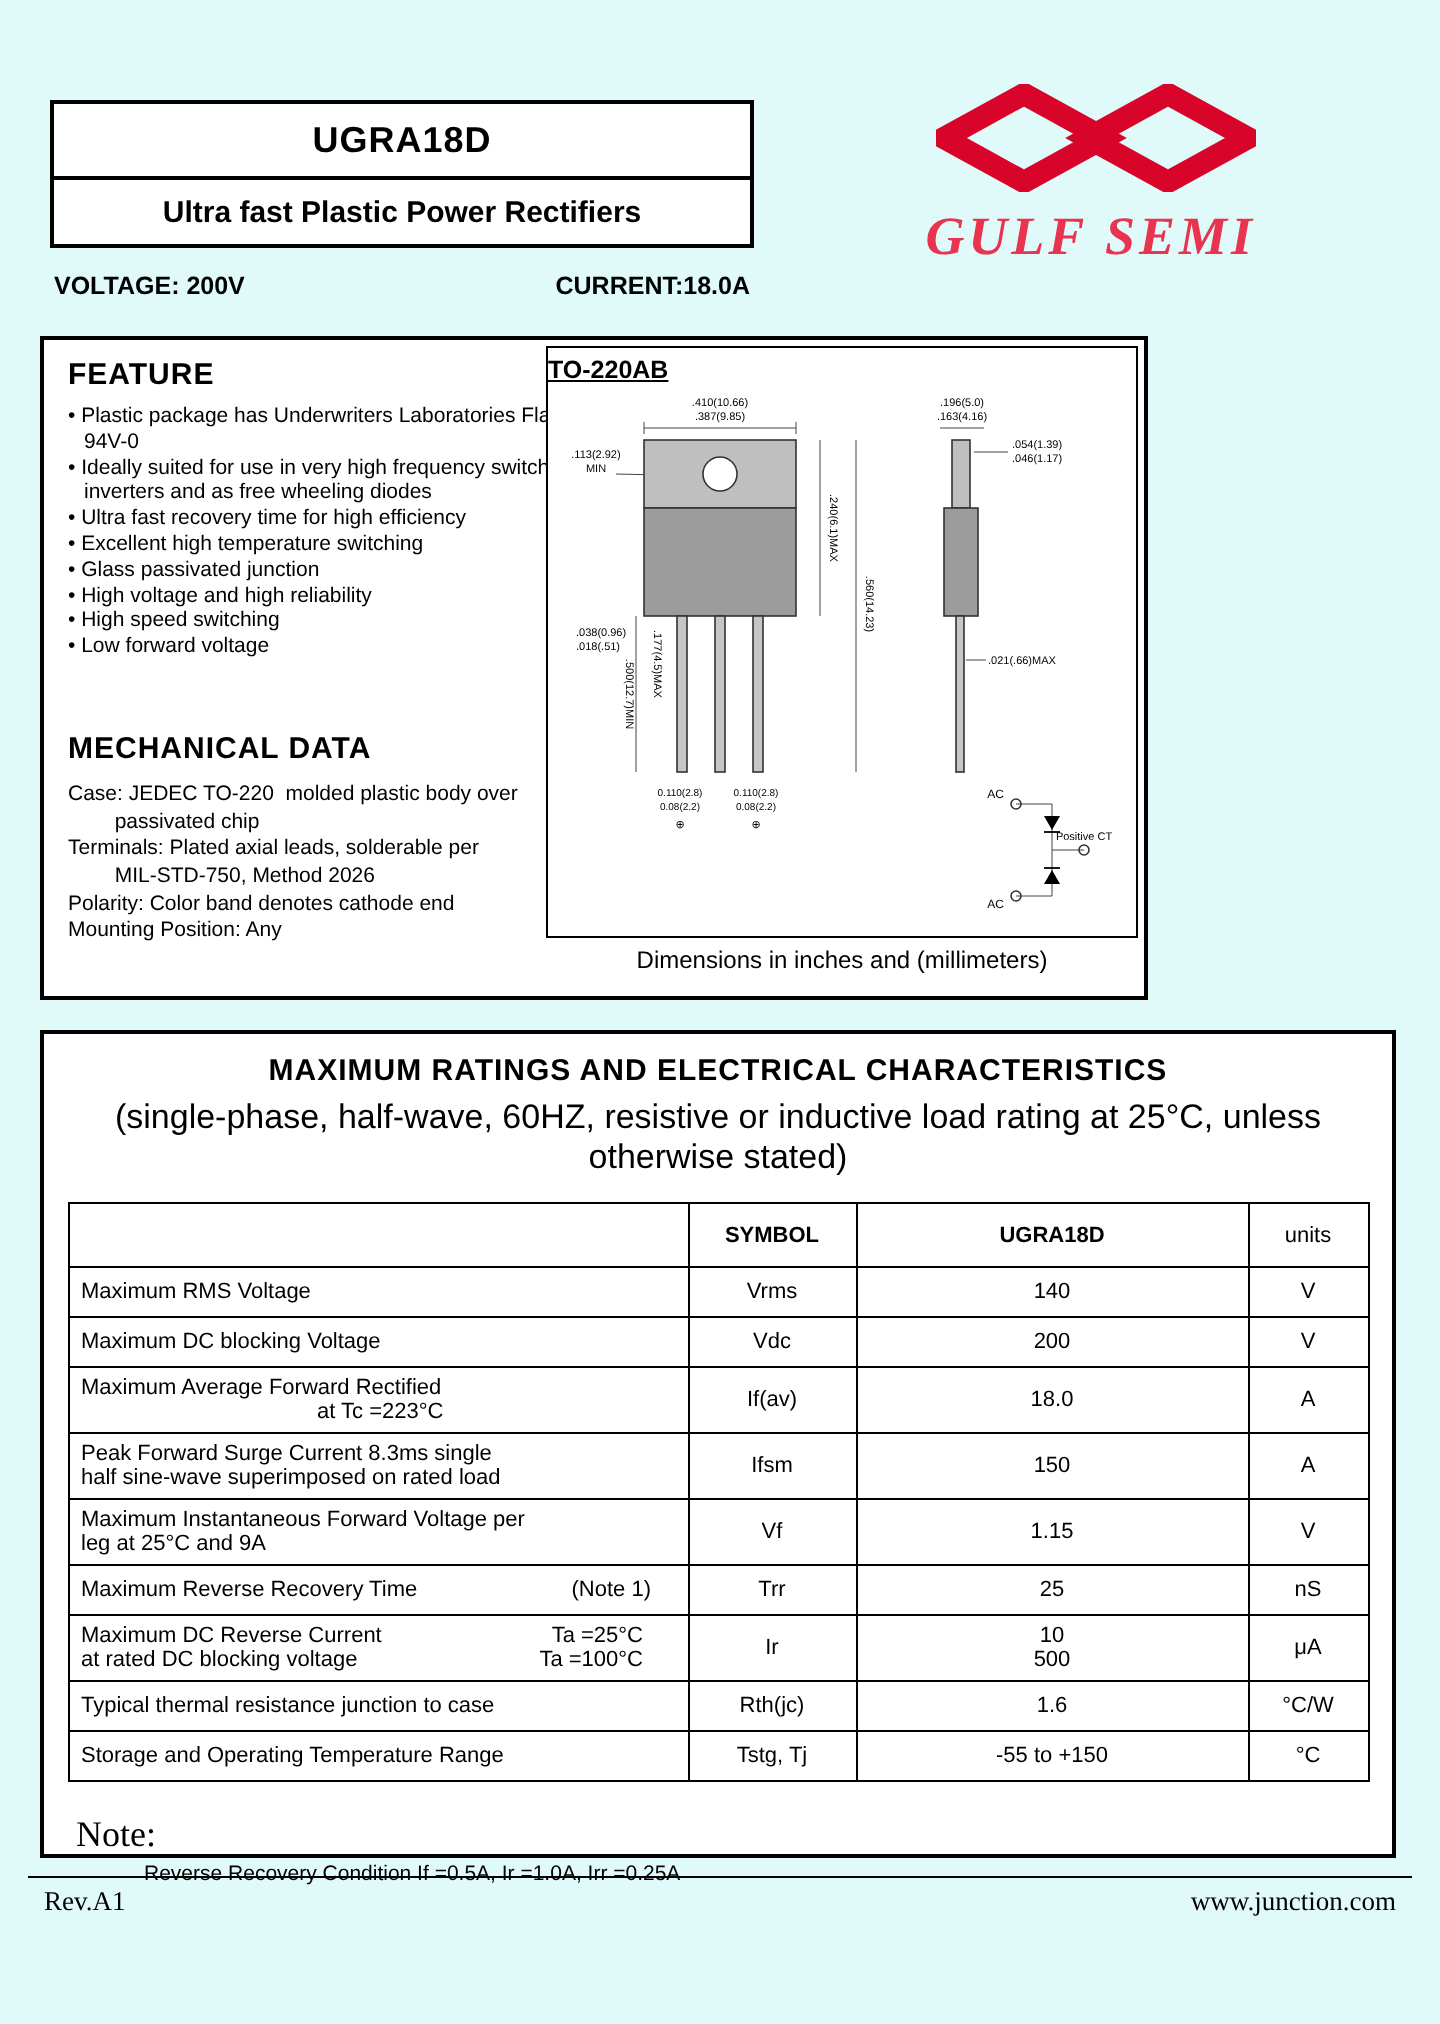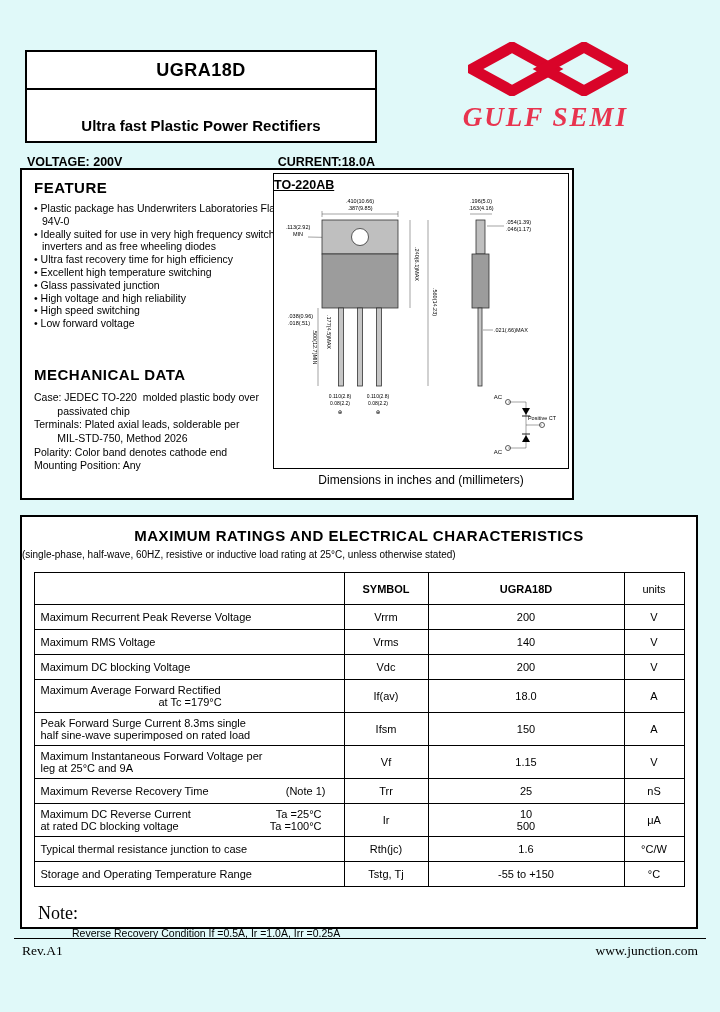--- a/index.html
+++ b/index.html
@@ -9,21 +9,21 @@
     background: #e0f9f9;
     font-family: "Liberation Sans", sans-serif;
     color: #000;
     overflow: hidden;
   }
 
   
   .header-left { position:absolute; left:25px; top:50px; width:352px; }
   .title-box { border:2px solid #000; background:#fff; }
   .part-no { text-align:center; font-weight:bold; font-size:18px; padding:8px 0 7px; border-bottom:2px solid #000; letter-spacing:0.5px; }
-  .subtitle { text-align:center; font-weight:bold; font-size:15px; padding:8px 0 7px;margin-top:19px; }
+  .subtitle { text-align:center; font-weight:bold; font-size:15px; padding:8px 0 7px; }
   .vc-row { display:flex; justify-content:space-between; font-weight:bold; font-size:12.5px; margin-top:12px; padding:0 2px; }
 
   .logo { position:absolute; left:452px; top:42px; width:176px; text-align:right; }
   .brand-text { font-family:"Liberation Serif", serif; font-weight:bold; font-style:italic; font-size:27px; letter-spacing:2px; margin-top:2px; }
 
   
   .main-box { position:absolute; left:20px; top:168px; width:554px; height:332px; border:2px solid #000; background:#fff; }
   .feature-heading, .mech-heading { position:absolute; left:12px; font-weight:bold; font-size:15px; letter-spacing:0.5px; }
   .feature-heading { top:9px; }
   .feature-list { position:absolute; left:12px; top:32px; width:356px; font-size:10.5px; line-height:1.22; }
@@ -37,21 +37,21 @@
   .diagram-title { font-weight:bold; font-size:12.5px; margin-top:4px; text-decoration:underline; }
   .diagram-caption { position:absolute; right:3px; top:303px; width:296px; text-align:center; font-size:12px; }
 
   svg text { font-family:"Liberation Sans", sans-serif; fill:#000; }
   .pkg-shape { stroke:#333; stroke-width:0.8; }
   .dim-line { stroke:#444; stroke-width:0.5; }
 
   
   .ratings-box { position:absolute; left:20px; top:515px; width:678px; height:414px; border:2px solid #000; background:#fff; }
   .ratings-title { text-align:center; font-weight:bold; font-size:15px; margin-top:10px; letter-spacing:0.5px; }
-  .ratings-subtitle { text-align:left; font-size:10px; margin-top:5px; }
+  .ratings-subtitle { text-align:center; font-size:17px; margin-top:5px; }
   table.ratings { border-collapse:collapse; margin:12px auto 0; font-size:11px; }
   table.ratings td { border:1px solid #000; padding:2px 6px; height:25px; }
   td.param { width:310px; text-align:left; padding-left:8px; }
   td.sym { width:84px; text-align:center; }
   td.val { width:196px; text-align:center; }
   td.unit { width:60px; text-align:center; }
   tr.hd td { font-weight:bold; text-align:center; height:32px; }
   tr.hd td.nb { font-weight:normal; }
   tr.h2 td { height:33px; }
   .flexline { display:flex; justify-content:space-between; }
@@ -196,45 +196,39 @@
 
   <table class="ratings">
     <tbody>
         <tr class="hd">
       <td class="param"></td>
       <td class="sym">SYMBOL</td>
       <td class="val">UGRA18D</td>
       <td class="unit nb">units</td>
     </tr>
 
-    <tr>
-      <td class="param">Maximum Recurrent Peak Reverse Voltage</td>
-      <td class="sym">Vrrm</td>
-      <td class="val">200</td>
-      <td class="unit">V</td>
-    </tr>
 
     <tr>
       <td class="param">Maximum RMS Voltage</td>
       <td class="sym">Vrms</td>
       <td class="val">140</td>
       <td class="unit">V</td>
     </tr>
 
     <tr>
       <td class="param">Maximum DC blocking Voltage</td>
       <td class="sym">Vdc</td>
       <td class="val">200</td>
       <td class="unit">V</td>
     </tr>
 
     <tr class="h2">
       <td class="param">
         <div>Maximum Average Forward Rectified</div>
-        <div class="ind">at Tc =179°C</div>
+        <div class="ind">at Tc =223°C</div>
       </td>
       <td class="sym">If(av)</td>
       <td class="val">18.0</td>
       <td class="unit">A</td>
     </tr>
 
     <tr class="h2">
       <td class="param">
         <div>Peak Forward Surge Current 8.3ms single</div>
         <div>half sine-wave superimposed on rated load</div>

